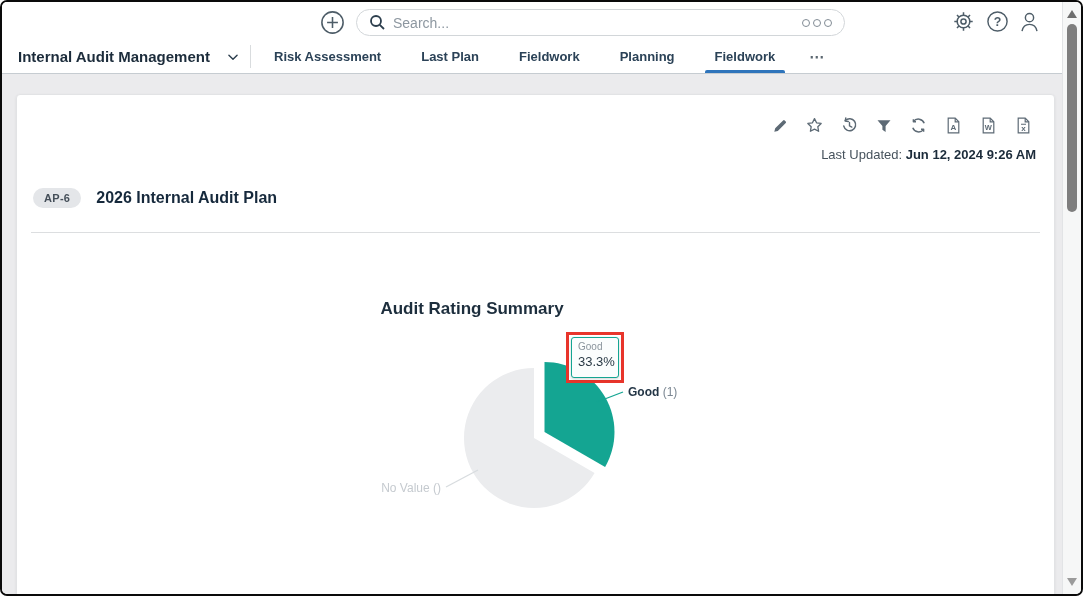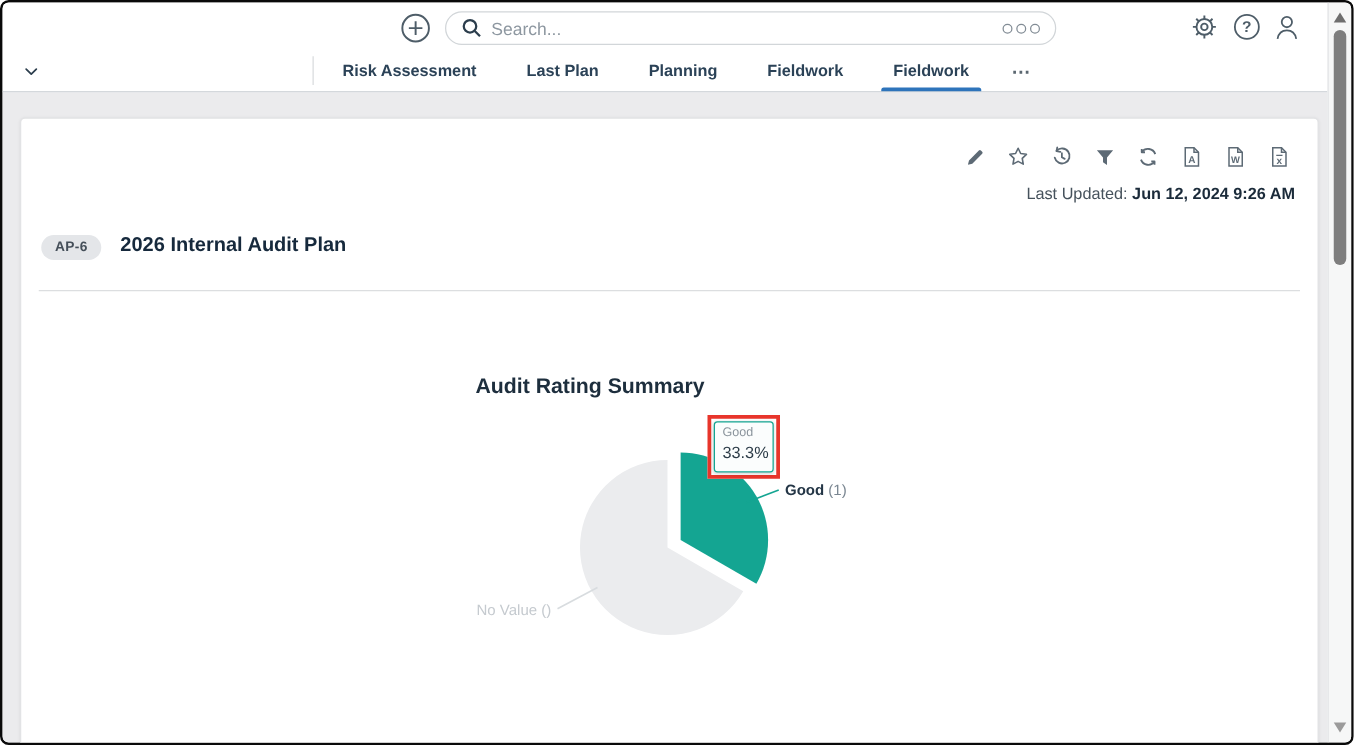--- a/index.html
+++ b/index.html
@@ -37,21 +37,21 @@
 
   
   .content { position:absolute; left:0; top:72px; width:1060px; bottom:0; background:#ebebed; }
   .card { position:absolute; left:14px; top:20px; right:7px; bottom:-4px; background:#fff;
     border:1px solid #e2e3e5; border-radius:4px; box-shadow:0 1px 3px rgba(0,0,0,0.07); }
   .page-title { position:absolute; left:16px; top:12px; font-size:23px; font-weight:bold; color:#16293c; }
   .toolbar { position:absolute; right:22px; top:22px; display:flex; gap:18px; align-items:center; }
   .toolbar svg { display:block; cursor:pointer; }
   .last-updated { position:absolute; right:18px; top:52px; font-size:13px; color:#46525c; }
   .last-updated b { color:#1b2b3a; }
-  .record-row { position:absolute; left:16px; top:93px; display:flex; align-items:flex-start; gap:15px; }
+  .record-row { position:absolute; left:16px; top:93px; display:flex; align-items:center; gap:15px; }
   .record-badge { font-size:11px; font-weight:bold; color:#454f59; padding:4px 11px;
     border-radius:10px; letter-spacing:0.3px; }
   .record-name { font-size:16px; font-weight:bold; color:#16293c; cursor:pointer; }
   .card-divider { position:absolute; left:14px; right:14px; top:137px; height:1px; background:#dcdee0; }
 
   
   .chart-title { position:absolute; left:360px; top:204px; width:190px; text-align:center;
     font-size:17px; font-weight:bold; color:#1d2e3d; }
   .pie-svg { position:absolute; left:420px; top:240px; }
   .callout-good { position:absolute; left:611px; top:290px; font-size:12px; color:#243646;
@@ -114,37 +114,38 @@
     <svg class="tb-icon" style="left:1016px;" viewBox="0 0 24 24">
       <g stroke="#4e5d68" stroke-width="1.5" fill="none">
         <circle cx="12" cy="8" r="4.3"></circle>
         <path d="M4.2 22c0.9-4.6 4-7 7.8-7s6.9 2.4 7.8 7"></path>
       </g>
     </svg>
   </div>
 
   <div class="navbar">
     <div class="module">
+      <span class="module-label">Internal Audit Management</span>
       <svg width="14" height="14" viewBox="0 0 24 24">
         <path d="M5 9l7 7 7-7" fill="none" stroke="#2c3e4d" stroke-width="2.4" stroke-linecap="round" stroke-linejoin="round"></path>
       </svg>
     </div>
     <div class="nav-divider"></div>
     <div class="tabs">
       <div class="tab">
           <span>Risk Assessment</span>
         </div>
       <div class="tab">
           <span>Last Plan</span>
         </div>
       <div class="tab">
+          <span>Fieldwork</span>
+        </div>
+      <div class="tab">
           <span>Planning</span>
-        </div>
-      <div class="tab">
-          <span>Fieldwork</span>
         </div>
       <div class="tab active">
           <span>Fieldwork</span>
           <span class="underline" style="background: rgb(46, 116, 187);"></span>
         </div>
       <div class="tab tab-more">
           <span>⋯</span>
         </div>
     </div>
   </div>

